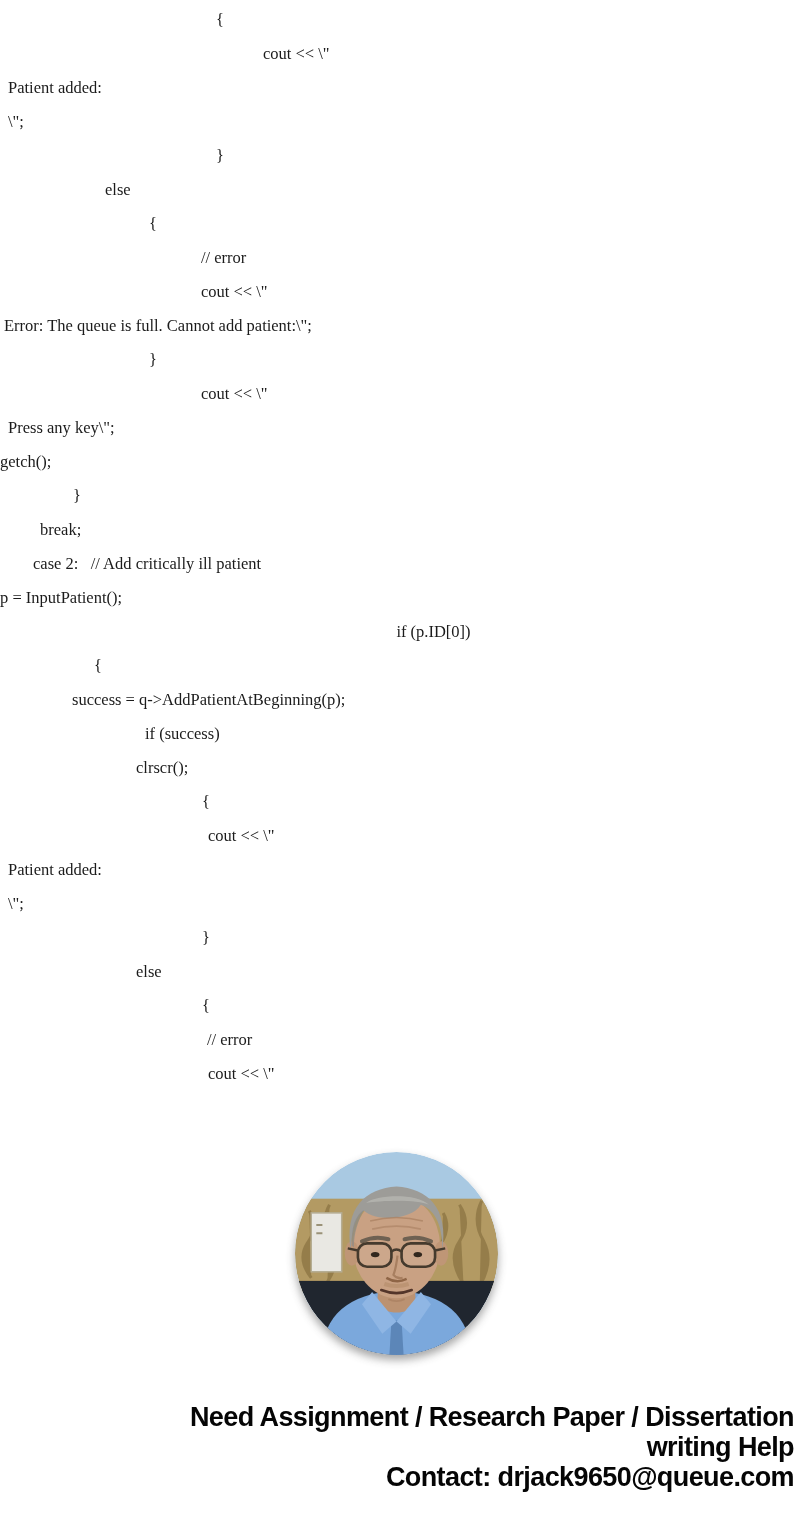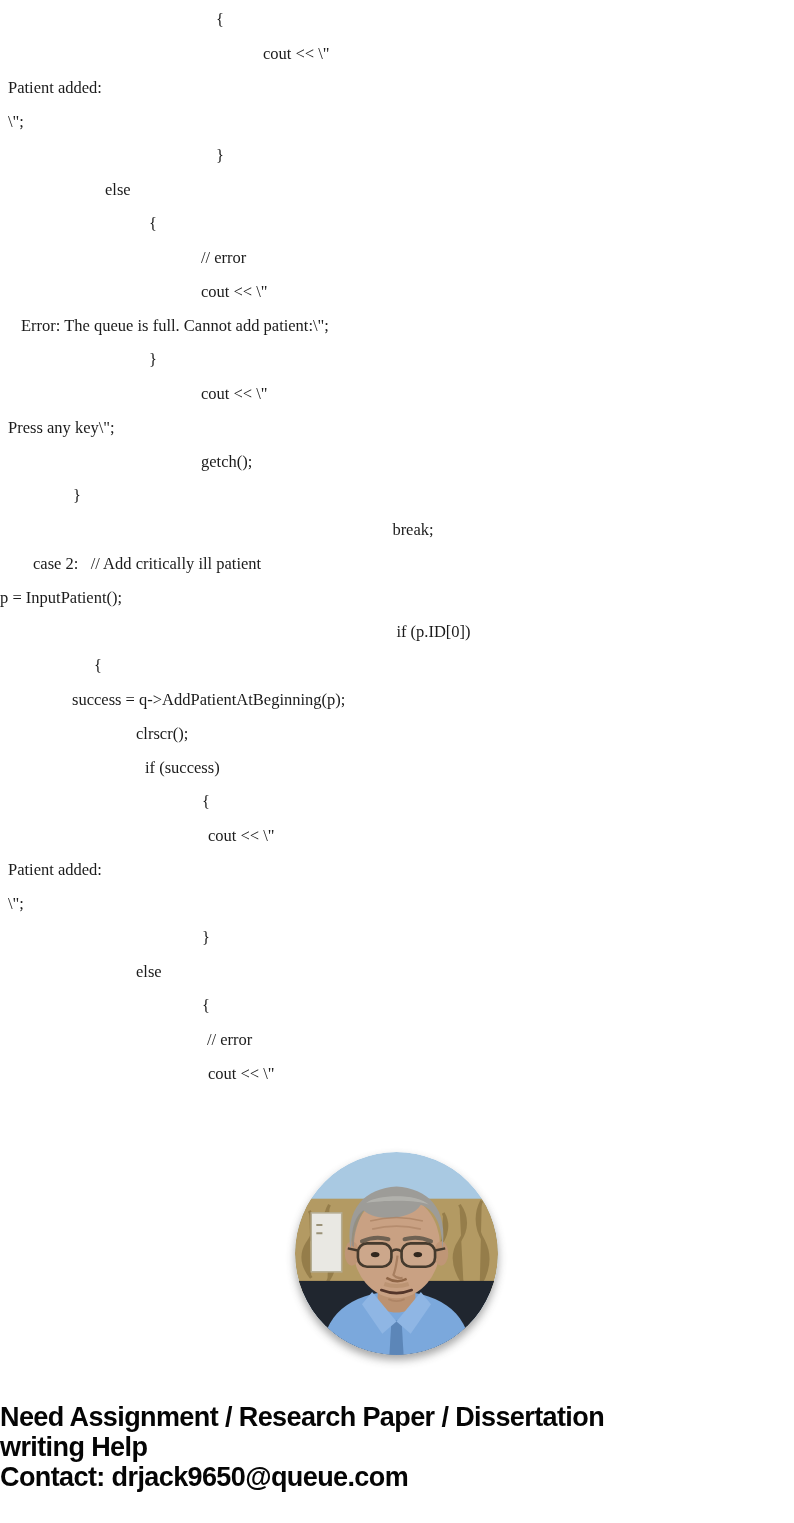--- a/index.html
+++ b/index.html
@@ -50,21 +50,21 @@
   .a-shirt    { fill: var(--avatar-shirt, #7ba8dc); }
   .a-collar   { fill: var(--avatar-collar, #8fb6e4); }
   .a-skin     { fill: var(--avatar-skin, #c9a183); }
   .a-hair     { fill: var(--avatar-hair, #9d9c98); }
   
   .footer {
     position: absolute;
     top: 1402px;
     left: 0;
     width: 100%;
-    text-align: left;
+    text-align: right;
     font-family: "Liberation Sans", sans-serif;
     font-weight: bold;
     font-size: 27px;
     line-height: 30px;
     letter-spacing: -0.6px;
     color: var(--footer-text, #050505);
   }
 </style>
 </head>
 <body>
@@ -74,34 +74,34 @@
   <div class="code-block">
       <div class="code-line" style="padding-left: 216px;">{</div>
       <div class="code-line" style="padding-left: 263px;">cout &lt;&lt; \"</div>
       <div class="code-line" style="padding-left: 8px;">Patient added:</div>
       <div class="code-line" style="padding-left: 8px;">\";</div>
       <div class="code-line" style="padding-left: 216px;">}</div>
       <div class="code-line" style="padding-left: 105px;">else</div>
       <div class="code-line" style="padding-left: 149px;">{</div>
       <div class="code-line" style="padding-left: 201px;">// error</div>
       <div class="code-line" style="padding-left: 201px;">cout &lt;&lt; \"</div>
-      <div class="code-line" style="padding-left: 21px;">Error: The queue is full. Cannot add patient:\";</div>
+      <div class="code-line" style="padding-left: 4px;">Error: The queue is full. Cannot add patient:\";</div>
       <div class="code-line" style="padding-left: 149px;">}</div>
       <div class="code-line" style="padding-left: 201px;">cout &lt;&lt; \"</div>
       <div class="code-line" style="padding-left: 8px;">Press any key\";</div>
-      <div class="code-line" style="padding-left: 201px;">getch();</div>
+      <div class="code-line" style="">getch();</div>
       <div class="code-line" style="padding-left: 73px;">}</div>
-      <div class="code-line" style="padding-left: 32px; text-align: center;">break;</div>
+      <div class="code-line" style="padding-left: 40px;">break;</div>
       <div class="code-line" style="padding-left: 33px;">case 2:   // Add critically ill patient</div>
       <div class="code-line" style="">p = InputPatient();</div>
       <div class="code-line" style="padding-left: 73px; text-align: center;">if (p.ID[0])</div>
       <div class="code-line" style="padding-left: 94px;">{</div>
       <div class="code-line" style="padding-left: 72px;">success = q-&gt;AddPatientAtBeginning(p);</div>
+      <div class="code-line" style="padding-left: 145px;">if (success)</div>
       <div class="code-line" style="padding-left: 136px;">clrscr();</div>
-      <div class="code-line" style="padding-left: 145px;">if (success)</div>
       <div class="code-line" style="padding-left: 202px;">{</div>
       <div class="code-line" style="padding-left: 208px;">cout &lt;&lt; \"</div>
       <div class="code-line" style="padding-left: 8px;">Patient added:</div>
       <div class="code-line" style="padding-left: 8px;">\";</div>
       <div class="code-line" style="padding-left: 202px;">}</div>
       <div class="code-line" style="padding-left: 136px;">else</div>
       <div class="code-line" style="padding-left: 202px;">{</div>
       <div class="code-line" style="padding-left: 207px;">// error</div>
       <div class="code-line" style="padding-left: 208px;">cout &lt;&lt; \"</div>
     </div>

